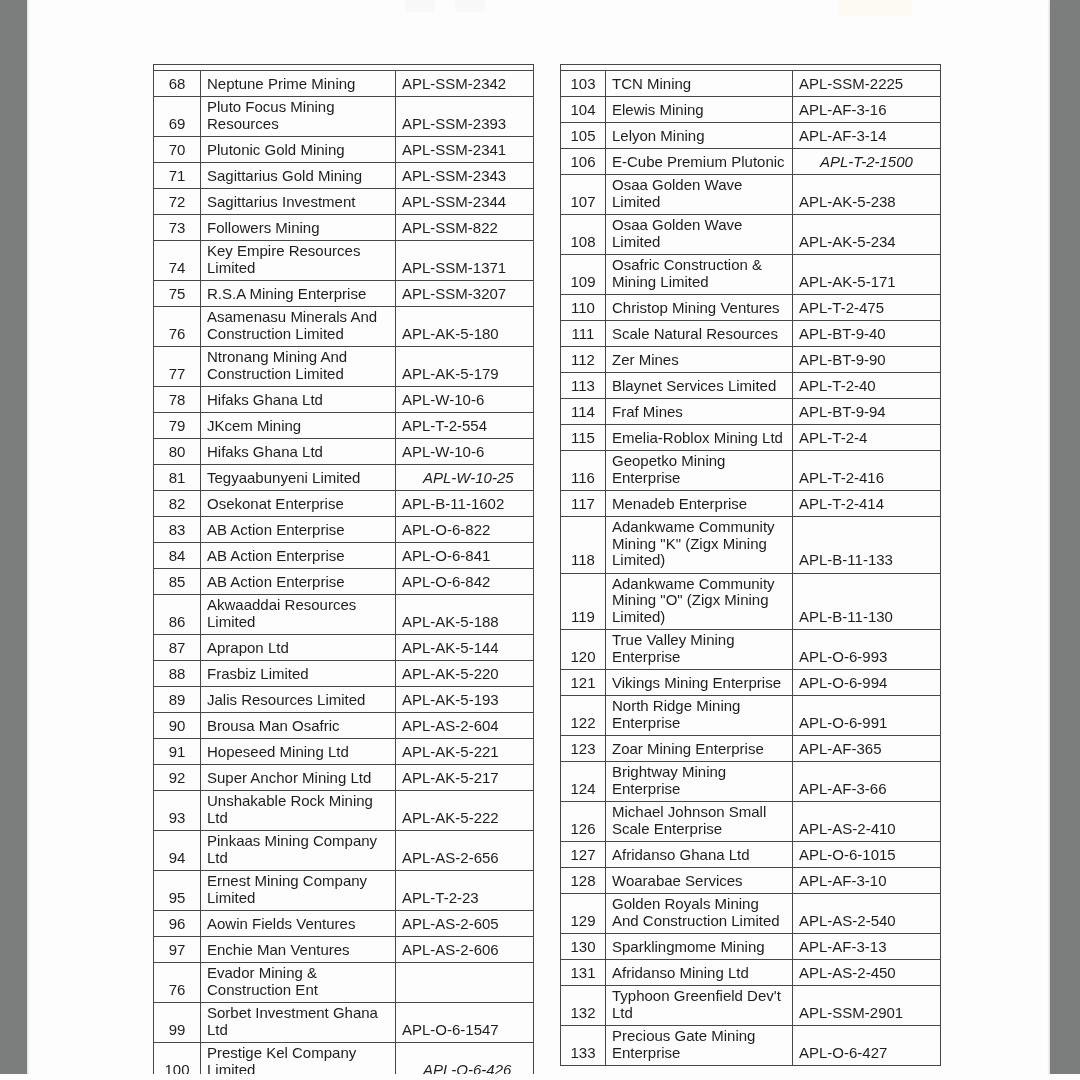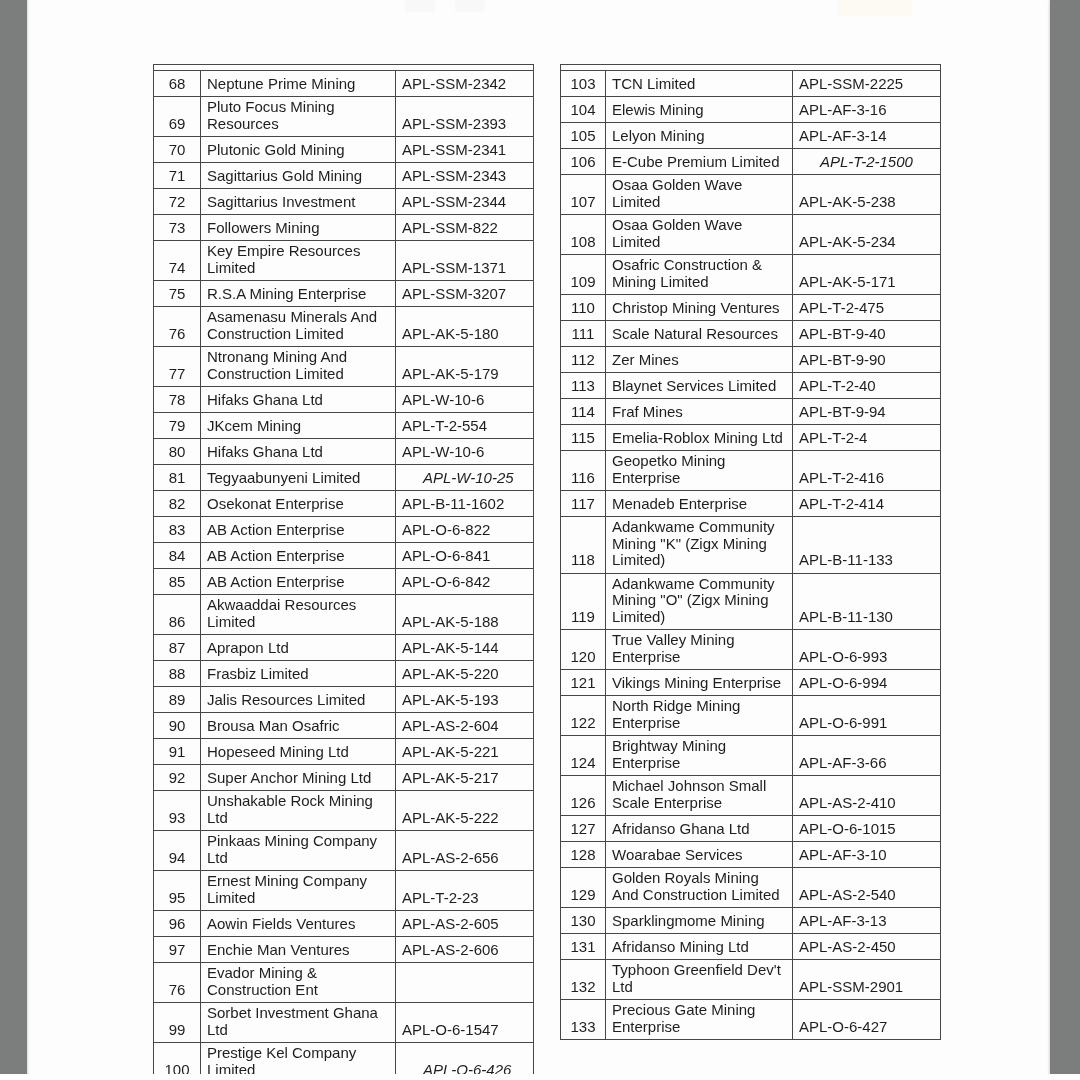--- a/index.html
+++ b/index.html
@@ -233,36 +233,36 @@
         <col style="width:45px">
         <col style="width:187px">
         <col style="width:148px">
       </colgroup>
     <tbody id="tbody-right">
         <tr class="partial">
           <td colspan="3"></td>
         </tr>
         <tr>
           <td class="no">103</td>
-          <td class="name">TCN Limited</td>
+          <td class="name">TCN Mining</td>
           <td class="code">APL-SSM-2225</td>
         </tr>
         <tr>
           <td class="no">104</td>
           <td class="name">Elewis Mining</td>
           <td class="code">APL-AF-3-16</td>
         </tr>
         <tr>
           <td class="no">105</td>
           <td class="name">Lelyon Mining</td>
           <td class="code">APL-AF-3-14</td>
         </tr>
         <tr>
           <td class="no">106</td>
-          <td class="name">E-Cube Premium Limited</td>
+          <td class="name">E-Cube Premium Plutonic</td>
           <td class="code it">APL-T-2-1500</td>
         </tr>
         <tr>
           <td class="no">107</td>
           <td class="name">Osaa Golden Wave
 Limited</td>
           <td class="code">APL-AK-5-238</td>
         </tr>
         <tr>
           <td class="no">108</td>
@@ -342,20 +342,25 @@
           <td class="name">Vikings Mining Enterprise</td>
           <td class="code">APL-O-6-994</td>
         </tr>
         <tr>
           <td class="no">122</td>
           <td class="name">North Ridge Mining
 Enterprise</td>
           <td class="code">APL-O-6-991</td>
         </tr>
         <tr>
+          <td class="no">123</td>
+          <td class="name">Zoar Mining Enterprise</td>
+          <td class="code">APL-AF-365</td>
+        </tr>
+        <tr>
           <td class="no">124</td>
           <td class="name">Brightway Mining
 Enterprise</td>
           <td class="code">APL-AF-3-66</td>
         </tr>
         <tr>
           <td class="no">126</td>
           <td class="name">Michael Johnson Small
 Scale Enterprise</td>
           <td class="code">APL-AS-2-410</td>

